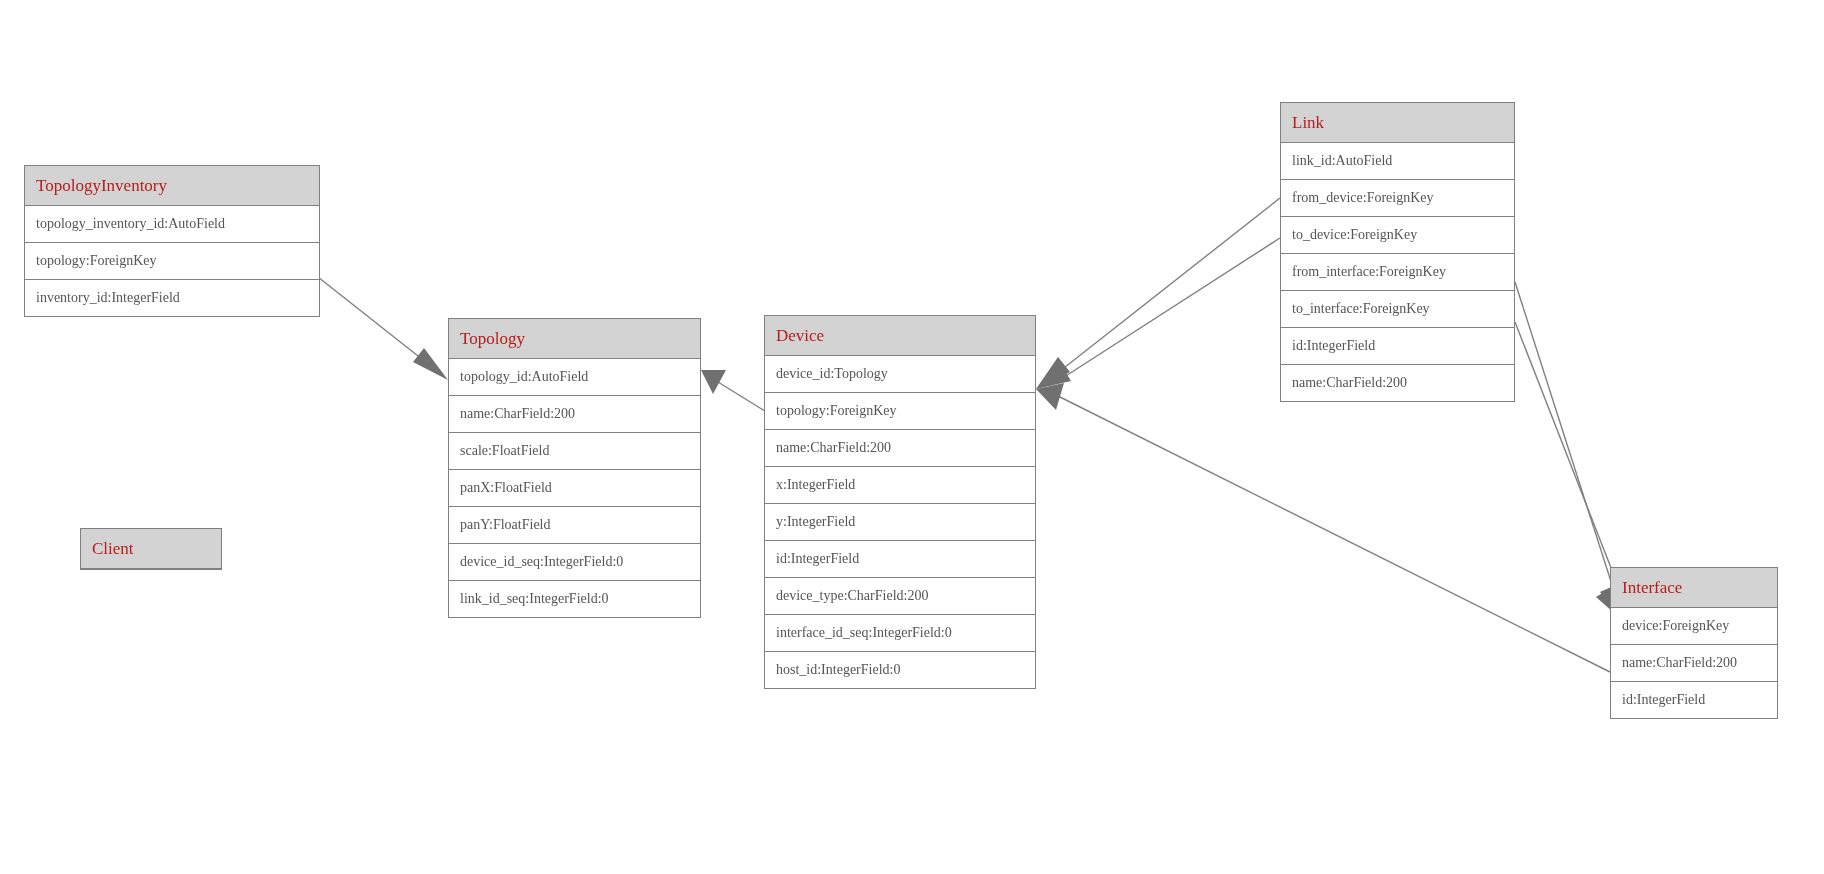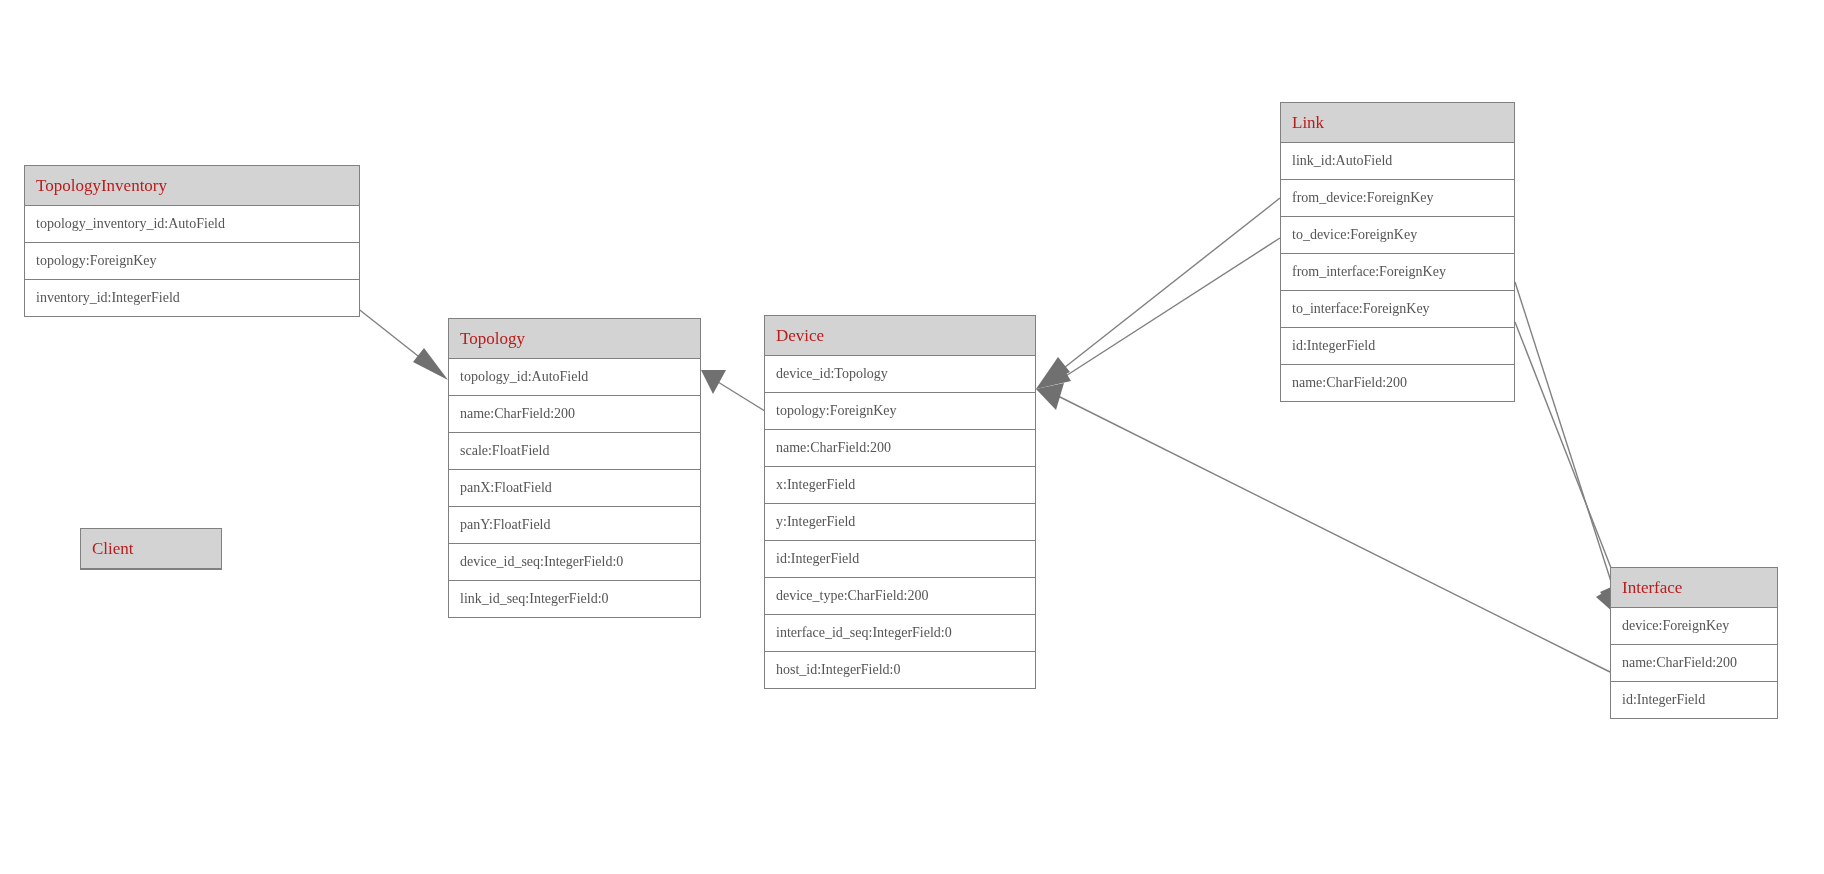--- a/index.html
+++ b/index.html
@@ -90,21 +90,21 @@
       <line x1="1515" y1="282" x2="1615" y2="594" stroke="#808080" stroke-width="1.4"></line>
       <polygon points="1622,620 1596,597 1614,586" fill="#707070"></polygon>
     </g>
 
     <g>
       <line x1="1515" y1="322" x2="1622" y2="596" stroke="#808080" stroke-width="1.4"></line>
       <polygon points="1622,620 1600,592 1618,584" fill="#707070"></polygon>
     </g>
   </svg>
 
-  <div class="entity" style="left:24px; top:165px; width:336px;">
+  <div class="entity" style="left:24px; top:165px; width:296px;">
     <div class="entity-title">TopologyInventory</div>
     <div class="entity-field">topology_inventory_id:AutoField</div>
     <div class="entity-field">topology:ForeignKey</div>
     <div class="entity-field">inventory_id:IntegerField</div>
   </div>
 
   <div class="entity" style="left:80px; top:528px; width:142px;">
     <div class="entity-title">Client</div>
   </div>
 

